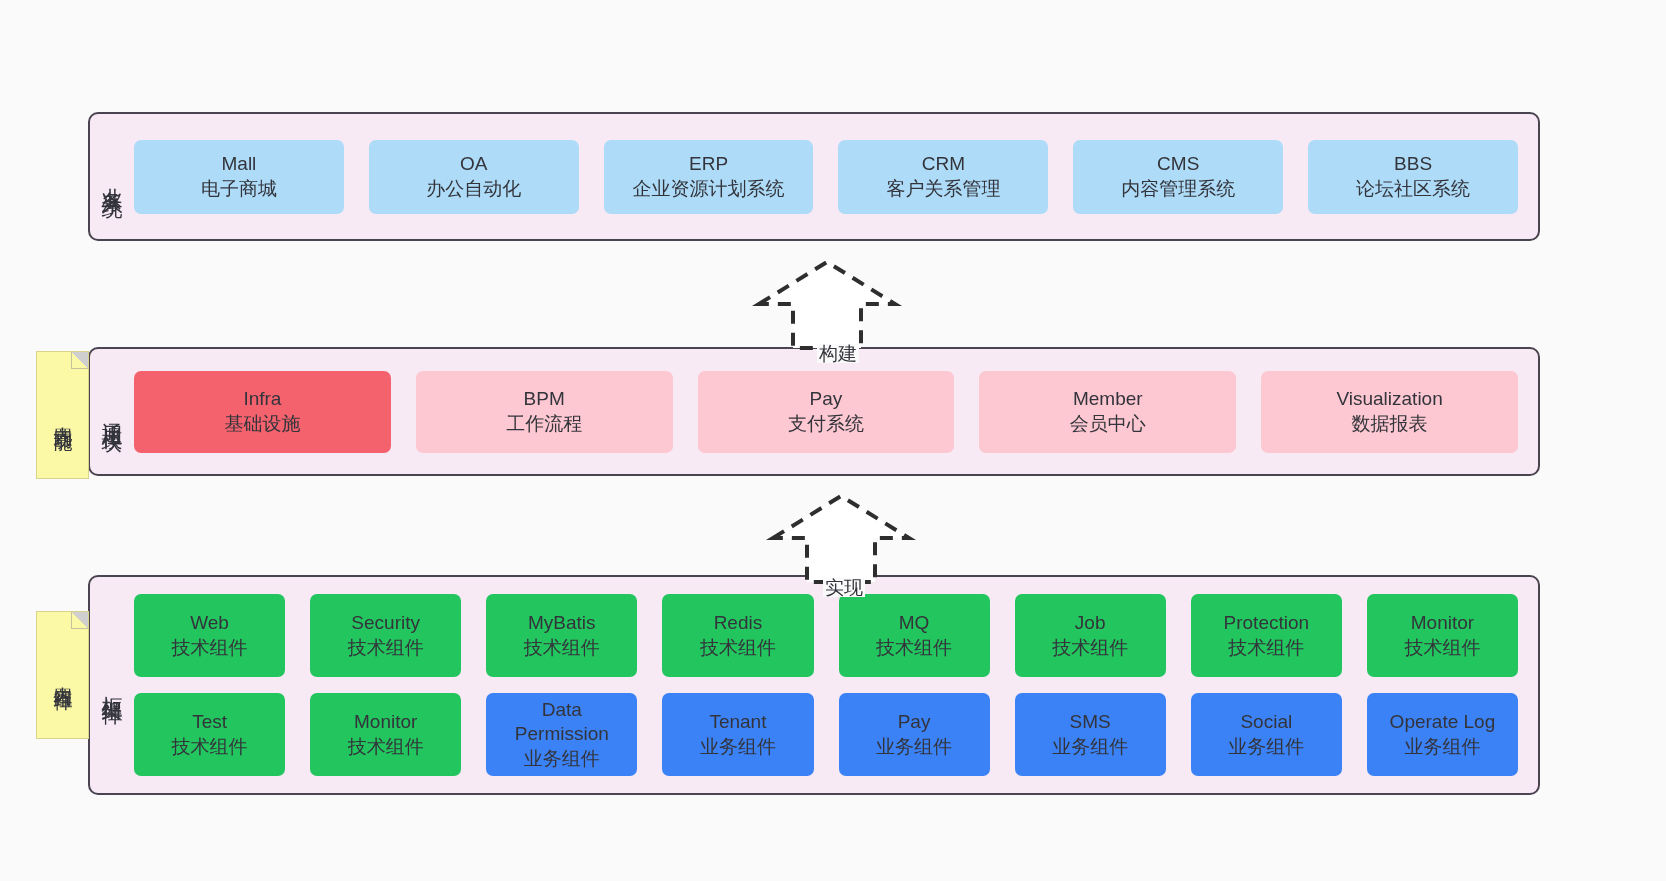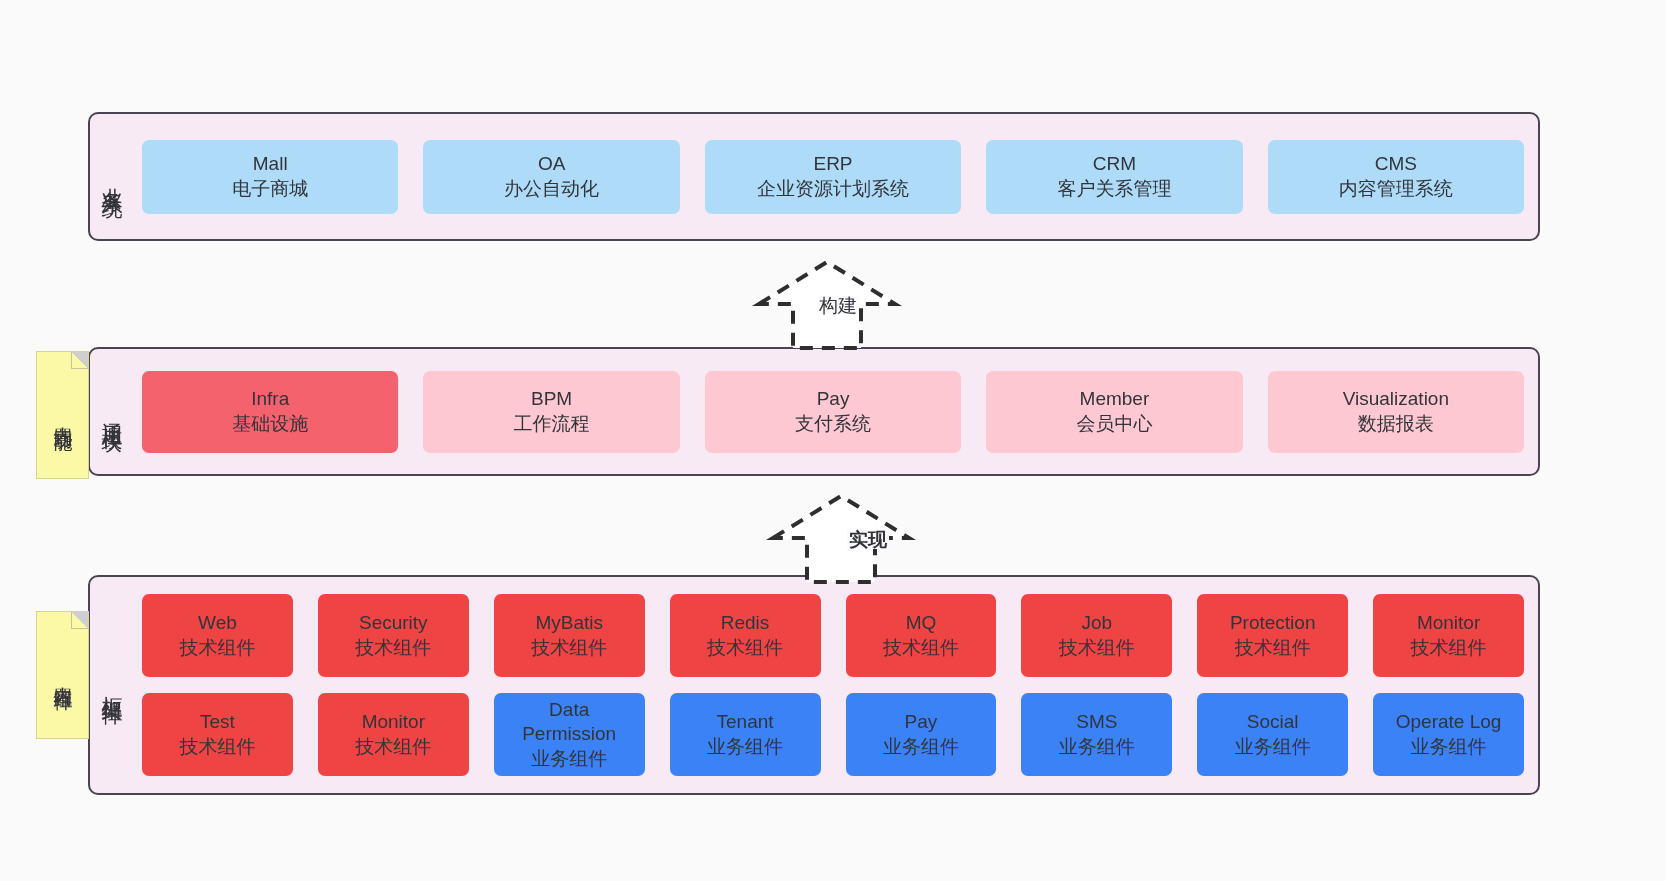--- a/index.html
+++ b/index.html
@@ -42,22 +42,21 @@
     width: 44px;
     user-select: none;
   }
 
   .layer-body {
     flex: 1 1 auto;
     display: flex;
     flex-direction: column;
     justify-content: center;
     gap: 16px;
-    padding: 0 14px 0 0;
-    margin-left: 8px;
+    padding: 0 20px 0 0;
   }
 
   .row {
     display: flex;
     gap: 25px;
     justify-content: space-between;
   }
 
   
   .card {
@@ -73,21 +72,21 @@
     color: #33343b;
     box-sizing: border-box;
     padding: 4px 6px;
   }
   .card .t1 { display: block; }
   .card .t2 { display: block; }
 
   .c-blue        { background: #aedcf8; }
   .c-red         { background: #f4626e; }
   .c-pink        { background: #fdc8d2; }
-  .c-green       { background: #ef4444; }
+  .c-green       { background: #22c55e; }
   .c-lightgreen  { background: #3b82f6; }
 
   
   #layer-business  { left: 88px;  top: 112px; width: 1452px; height: 129px; }
   #layer-business .card { height: 74px; }
 
   #layer-modules   { left: 88px;  top: 347px; width: 1452px; height: 129px; }
   #layer-modules .card { height: 82px; }
 
   #layer-framework { left: 88px;  top: 575px; width: 1452px; height: 220px; }
@@ -136,25 +135,26 @@
   }
   .arrow-wrap svg { display: block; overflow: visible; }
   .arrow-label {
     position: absolute;
     font-size: 19px;
     color: #33343b;
     background: #fafafa;
     padding: 0 2px;
     white-space: nowrap;
     line-height: 1;
+    margin-top: 48px;
   }
   #arrow-build { left: 757px; top: 258px; }
   #arrow-build .arrow-label { left: 60px; top: 38px; }
   #arrow-impl  { left: 771px; top: 492px; }
-  #arrow-impl  .arrow-label { left: 76px; top: 38px; font-weight: bold; }
+  #arrow-impl  .arrow-label { left: 52px; top: 38px; }
 </style>
 </head>
 <body>
 
 <div class="layer" id="layer-business">
   <div class="layer-title">业务系统</div>
   <div class="layer-body">
     <div class="row">
       <div class="card c-blue">
         <span class="t1">Mall</span>
@@ -168,20 +168,24 @@
         <span class="t1">ERP</span>
         <span class="t2">企业资源计划系统</span>
       </div>
       <div class="card c-blue">
         <span class="t1">CRM</span>
         <span class="t2">客户关系管理</span>
       </div>
       <div class="card c-blue">
         <span class="t1">CMS</span>
         <span class="t2">内容管理系统</span>
+      </div>
+      <div class="card c-blue">
+        <span class="t1">BBS</span>
+        <span class="t2">论坛社区系统</span>
       </div>
     </div>
   </div>
 </div>
 
 <div class="arrow-wrap" id="arrow-build">
   <svg width="140" height="92" viewBox="0 0 140 92" aria-hidden="true">
     <path d="M 2 46 L 70 4 L 138 46 L 104 46 L 104 90 L 36 90 L 36 46 Z" fill="#ffffff" stroke="#2e2e2e" stroke-width="4" stroke-dasharray="13 9" stroke-linejoin="miter"></path>
   </svg>
   <span class="arrow-label">构建</span>

